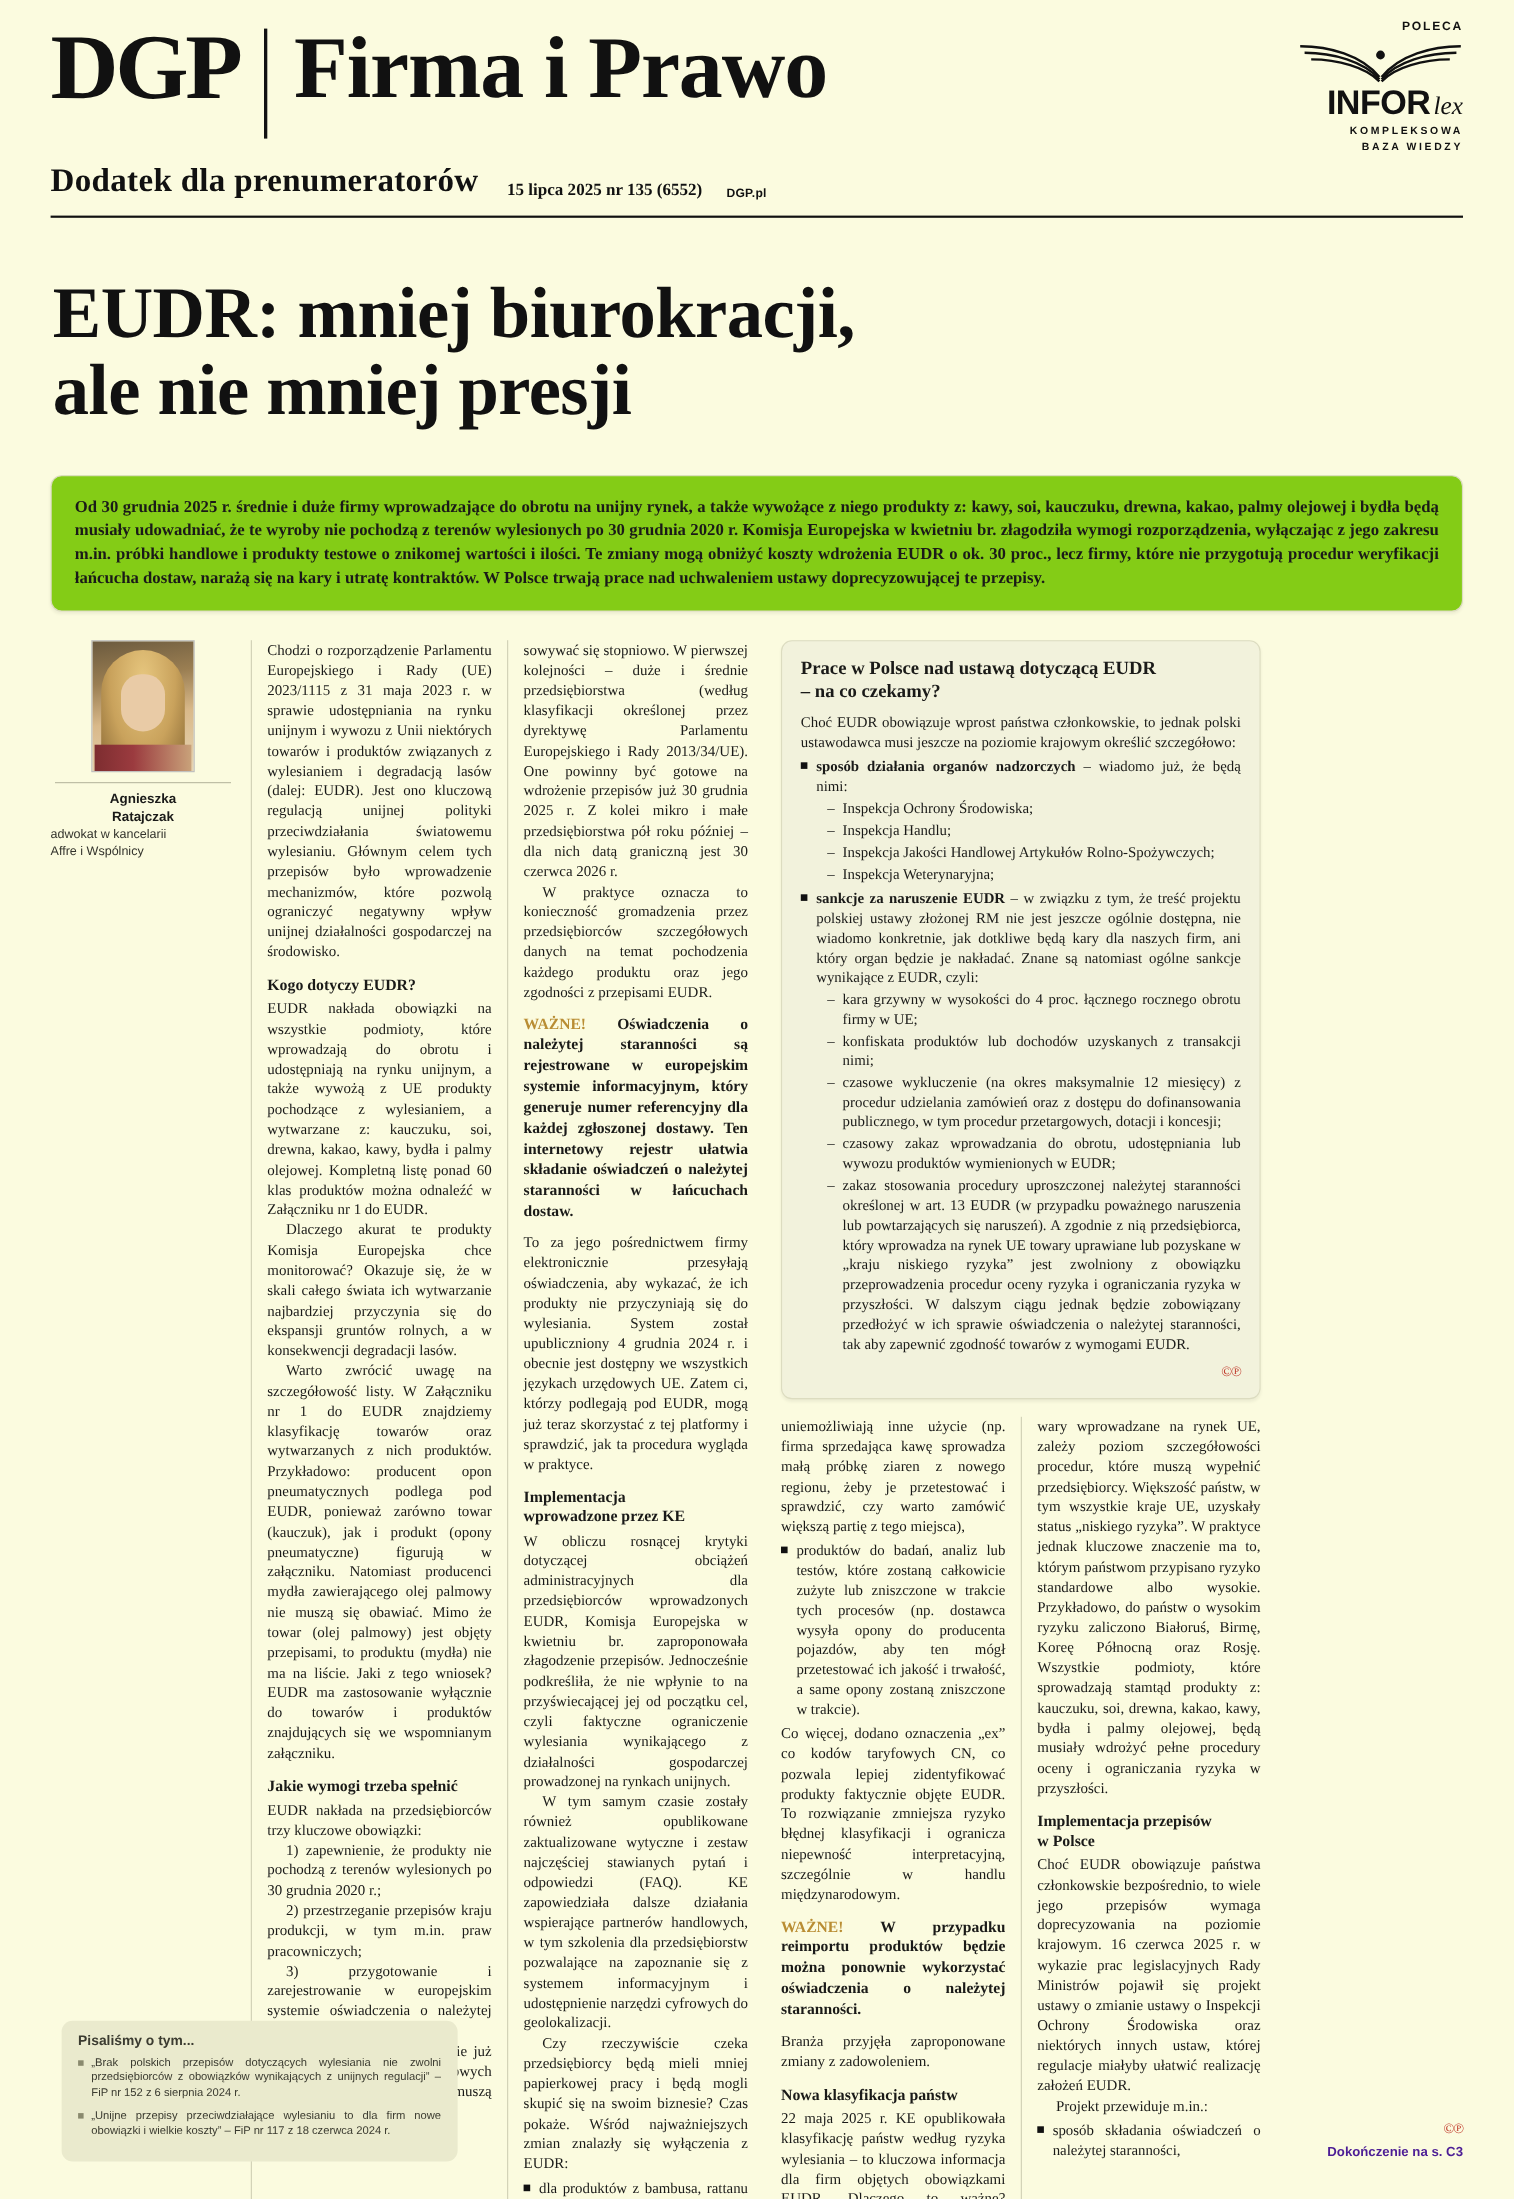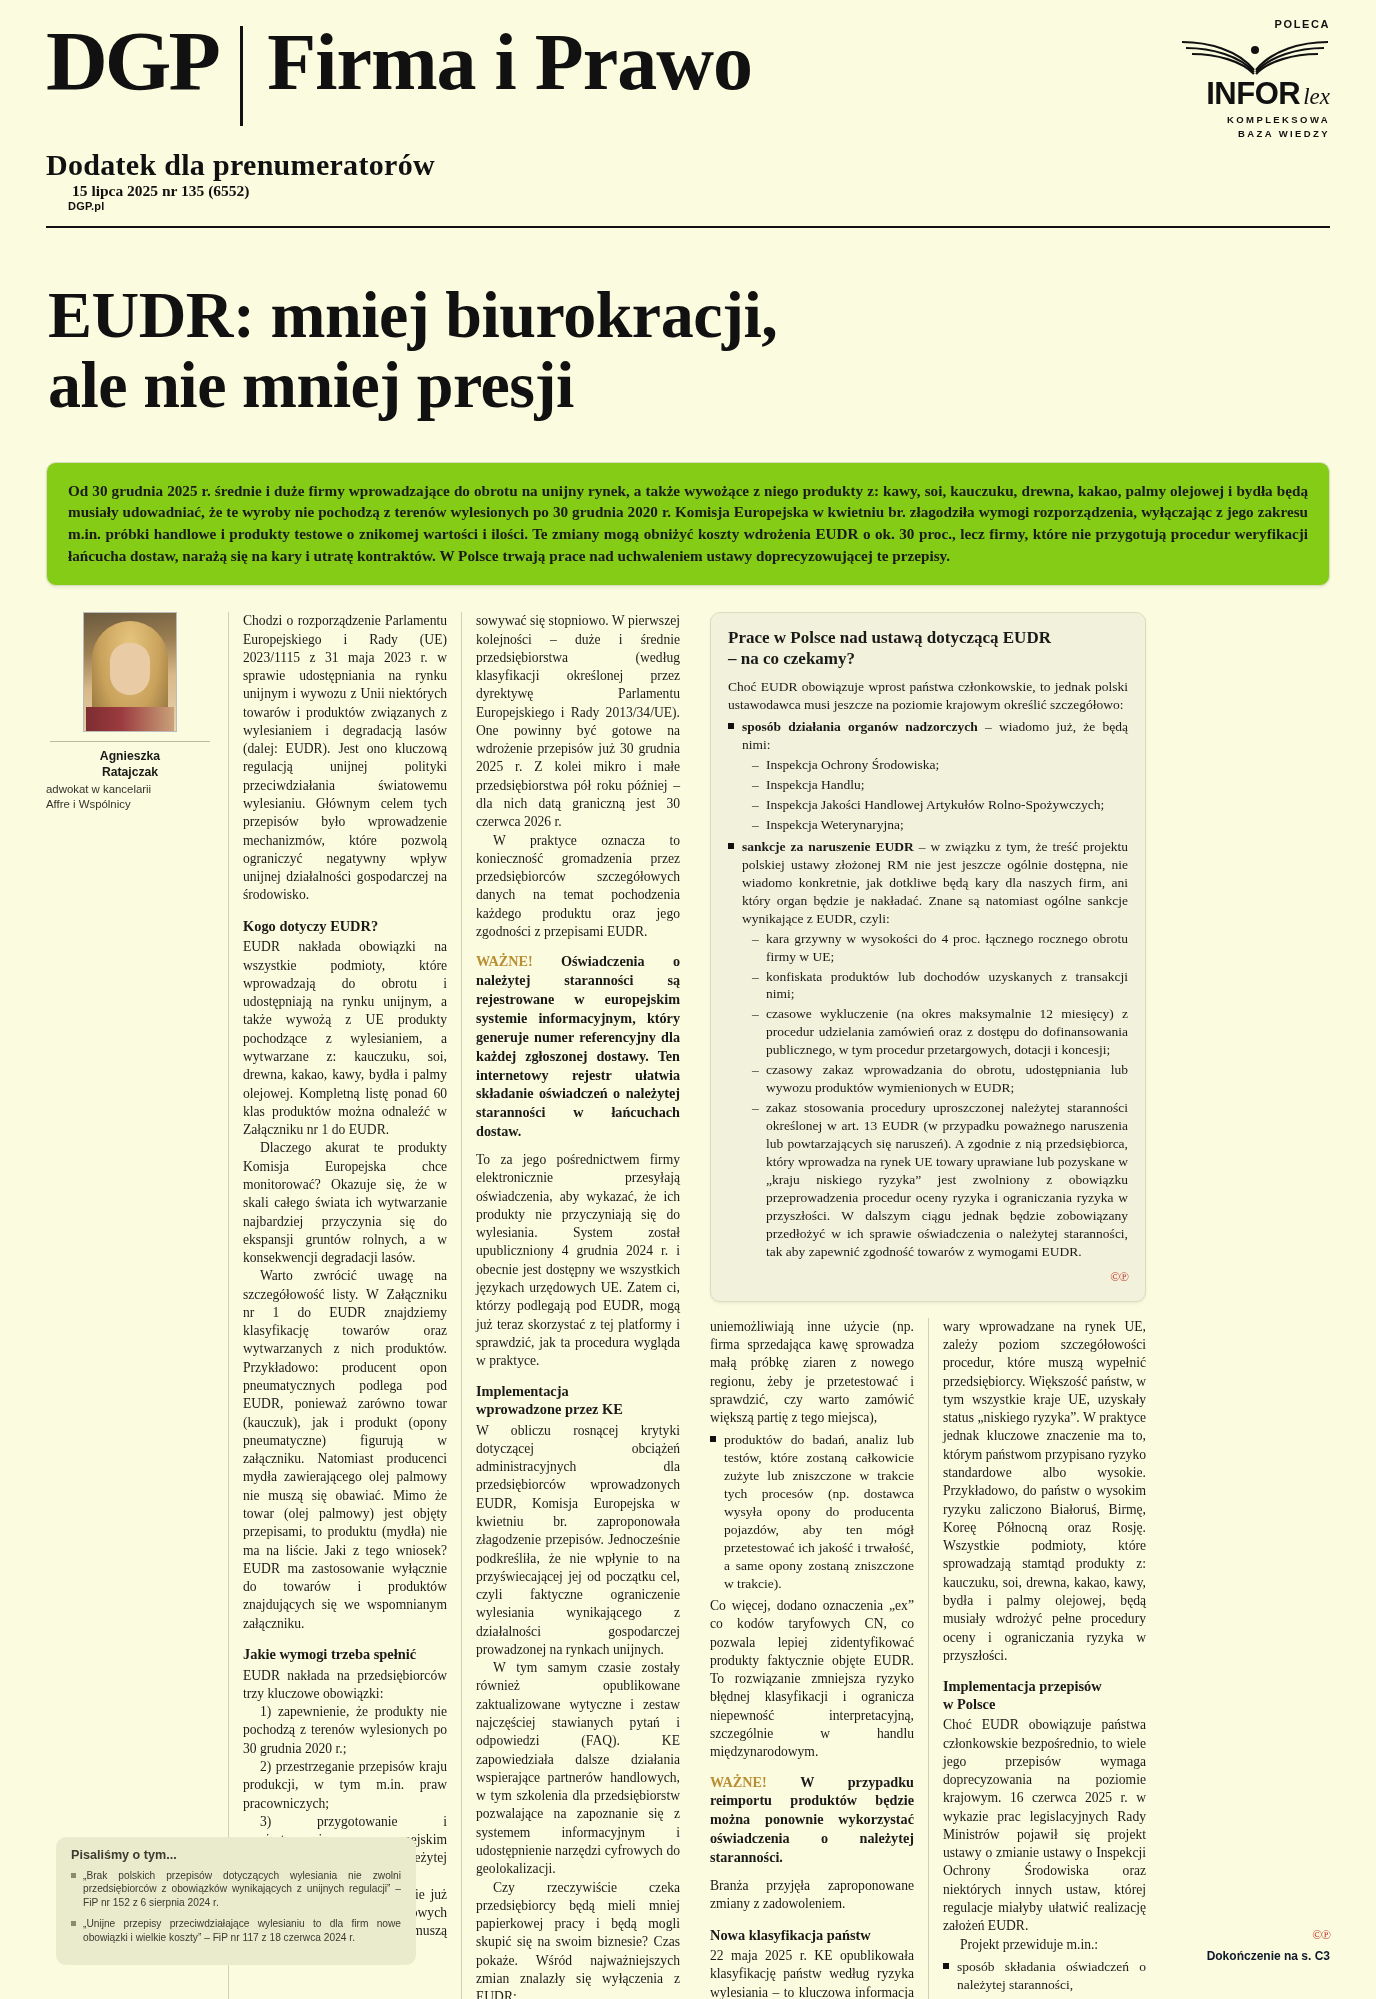--- a/index.html
+++ b/index.html
@@ -27,21 +27,21 @@
     font-weight:700; font-size:80px; line-height:1.0; color:#111;
     letter-spacing:-1px; white-space:nowrap;
   }
   .infor-block{ position:absolute; right:0; top:18px; text-align:right; width:240px; }
   .poleca{ font-family:"Liberation Sans",sans-serif; font-weight:700; font-size:11px; letter-spacing:1.6px; color:#111; }
   .infor-bird{ display:block; margin:6px 0 0 auto; }
   .infor-word{ font-family:"Liberation Sans",sans-serif; font-weight:700; font-size:31px; letter-spacing:-0.5px; color:#111; line-height:1; display:inline-block;}
   .infor-lex{ font-family:"Liberation Serif",serif; font-style:italic; font-size:23px; color:#111; margin-left:3px; }
   .infor-sub{ font-family:"Liberation Sans",sans-serif; font-weight:700; font-size:9.5px; letter-spacing:2.4px; color:#111; line-height:1.45; margin-top:3px;}
 
-  .subhead-row{ display:flex; align-items:flex-start; margin-top:22px;flex-direction:column; }
+  .subhead-row{ display:flex; align-items:flex-end; margin-top:22px; }
   .subhead{ font-family:"Liberation Serif", serif; font-weight:700; font-size:30px; letter-spacing:0.3px; color:#111; }
   .issue{ font-family:"Liberation Serif", serif; font-weight:700; font-size:15.5px; margin-left:26px; color:#111;}
   .dgppl{ font-family:"Liberation Sans",sans-serif; font-weight:700; font-size:11px; margin-left:22px; color:#111; letter-spacing:0.2px;}
   .rule-top{ border-top:2px solid #111; margin-top:14px; }
 
   
   .headline{
     font-family:"Liberation Serif", serif; font-weight:700;
     font-size:66px; line-height:1.06; letter-spacing:-0.5px;
     margin:52px 0 0 2px; color:#111;
@@ -116,21 +116,21 @@
     background:#eaeacd; border-radius:10px; padding:11px 15px 13px 15px;
     box-sizing:border-box;
   }
   .promo h4{ font-family:"Liberation Sans",sans-serif; font-weight:700; font-size:12.6px; margin:0 0 7px 0; color:#3b3b30;}
   .promo ul{ list-style:none; margin:0; padding:0; }
   .promo li{ position:relative; padding-left:12px; margin-bottom:8px;
       font-family:"Liberation Sans",sans-serif; font-size:10.2px; line-height:1.32; color:#3b3b30; text-align:justify;}
   .promo li:before{ content:""; position:absolute; left:0; top:4px; width:5px; height:5px; background:#8a8a6e; }
 
   .cont{ position:absolute; right:46px; bottom:36px; font-family:"Liberation Sans",sans-serif;
-      font-weight:700; font-size:12px; color:#0f172a; }
+      font-weight:700; font-size:12px; color:#4c1d95; }
   .cont-c{ position:absolute; right:46px; bottom:56px; color:#c0392b; font-size:13px; letter-spacing:-1px;}
 </style>
 </head>
 <body>
 
 <div class="page">
 
   <div class="masthead">
     <div class="logo-dgp">DGP</div>
     <div class="logo-sep"></div>

